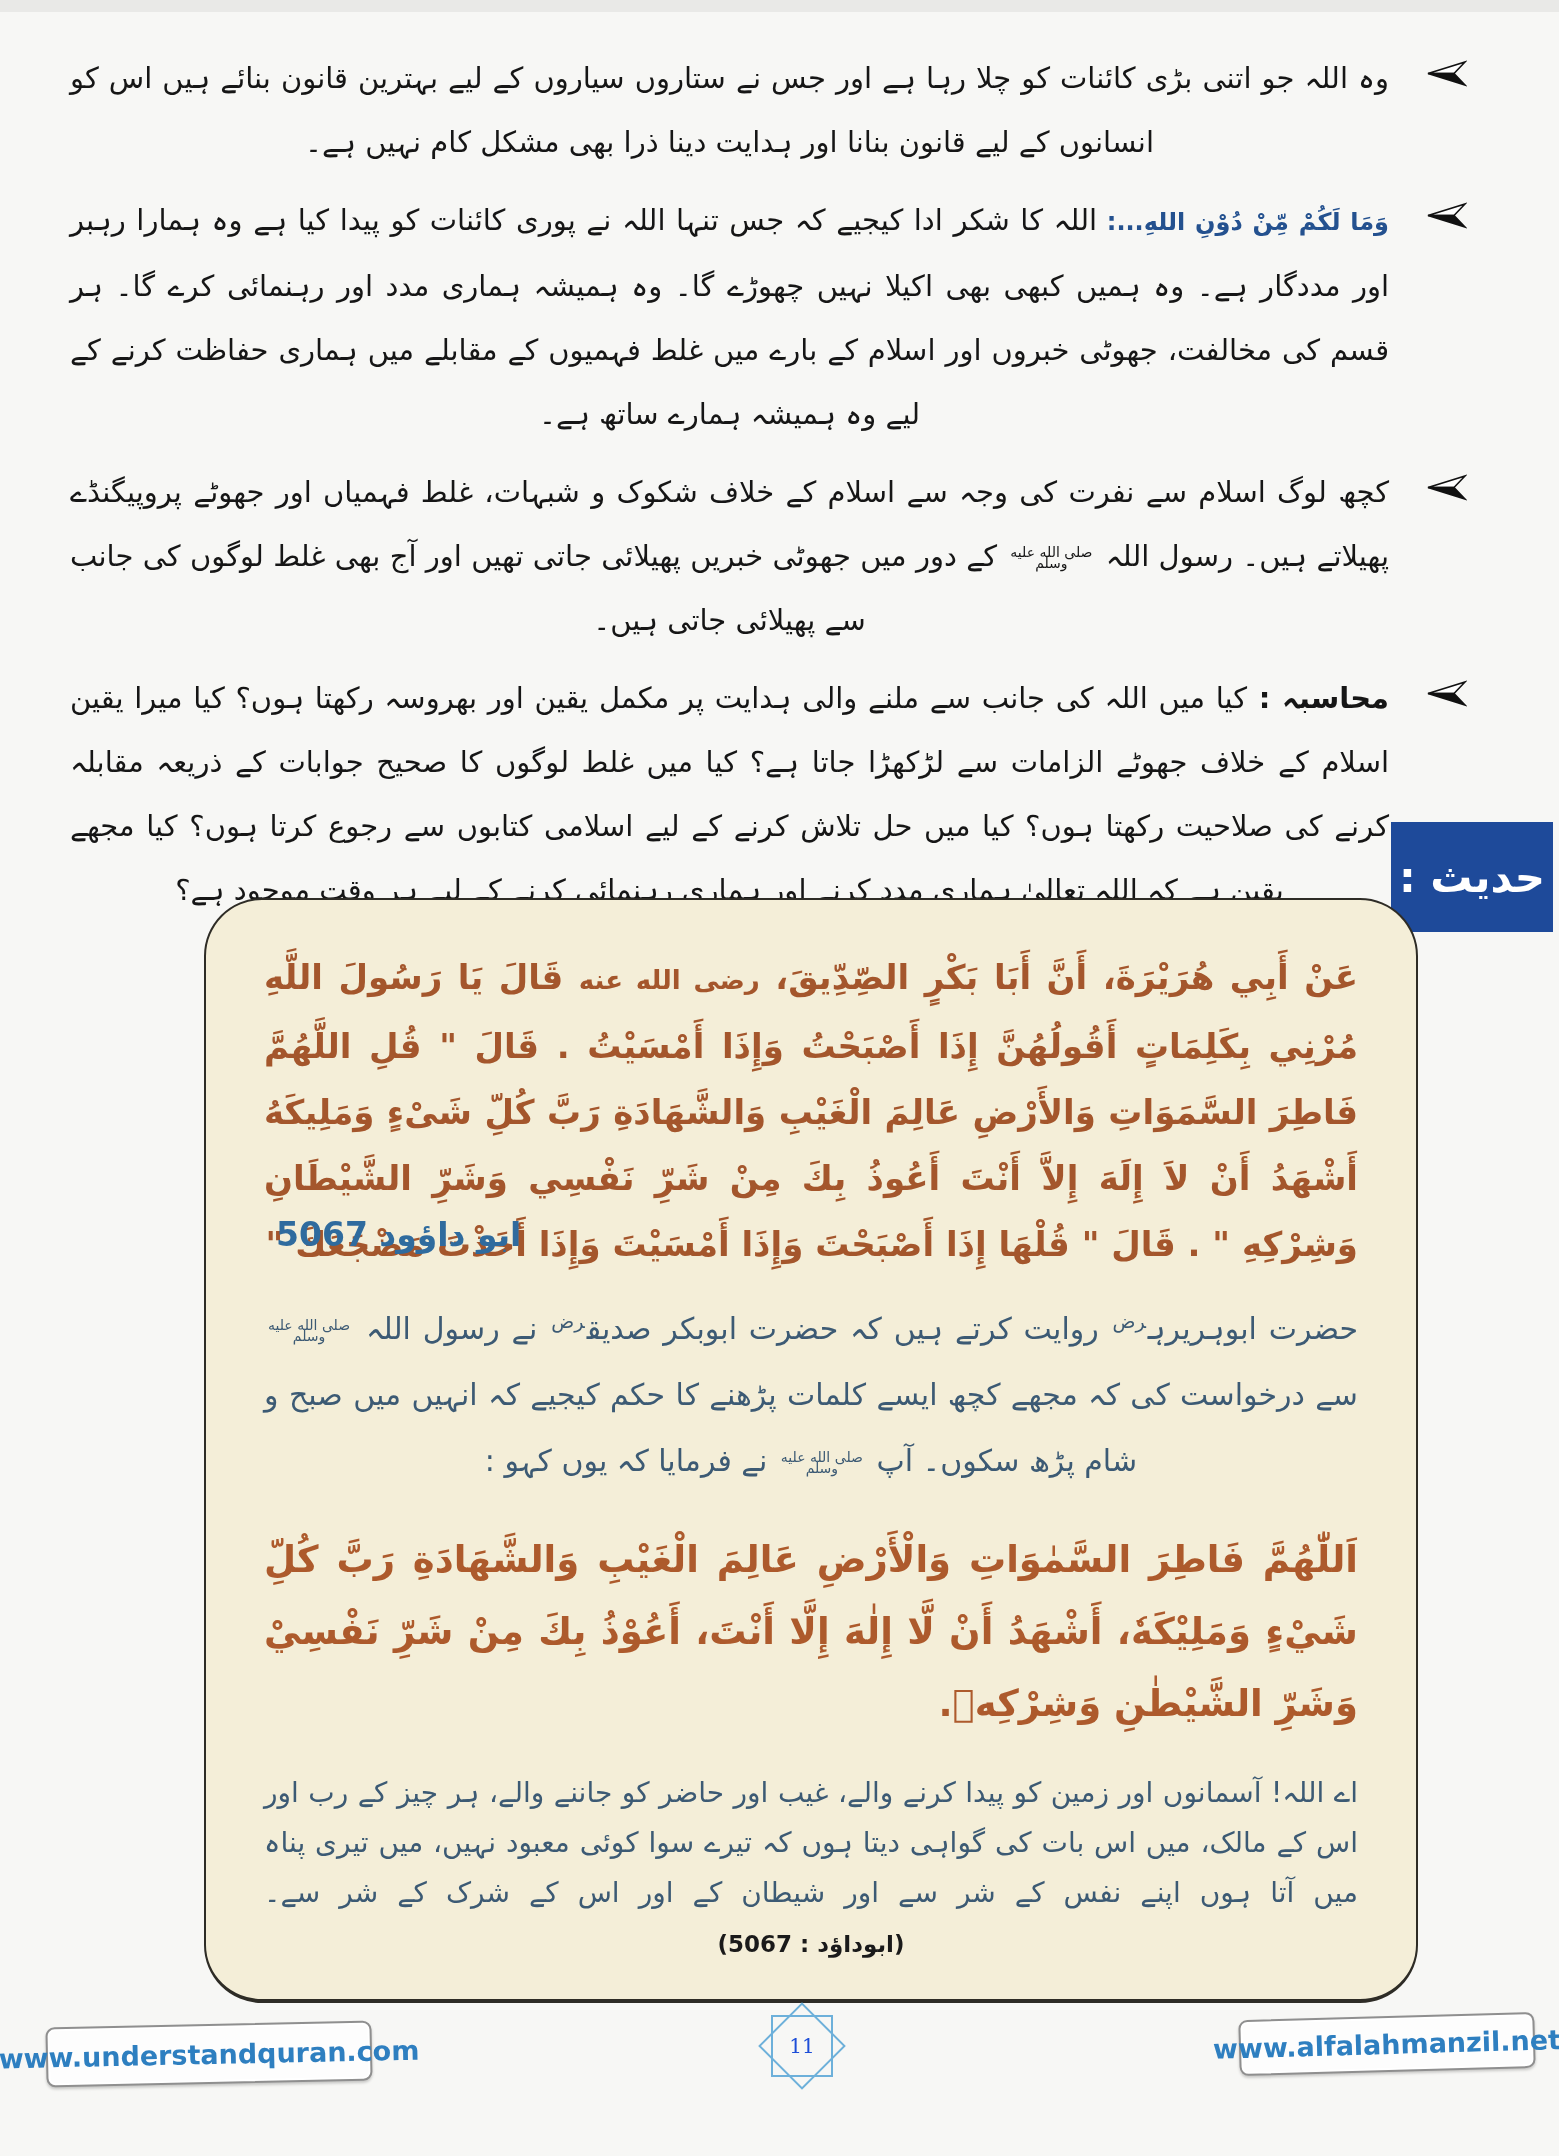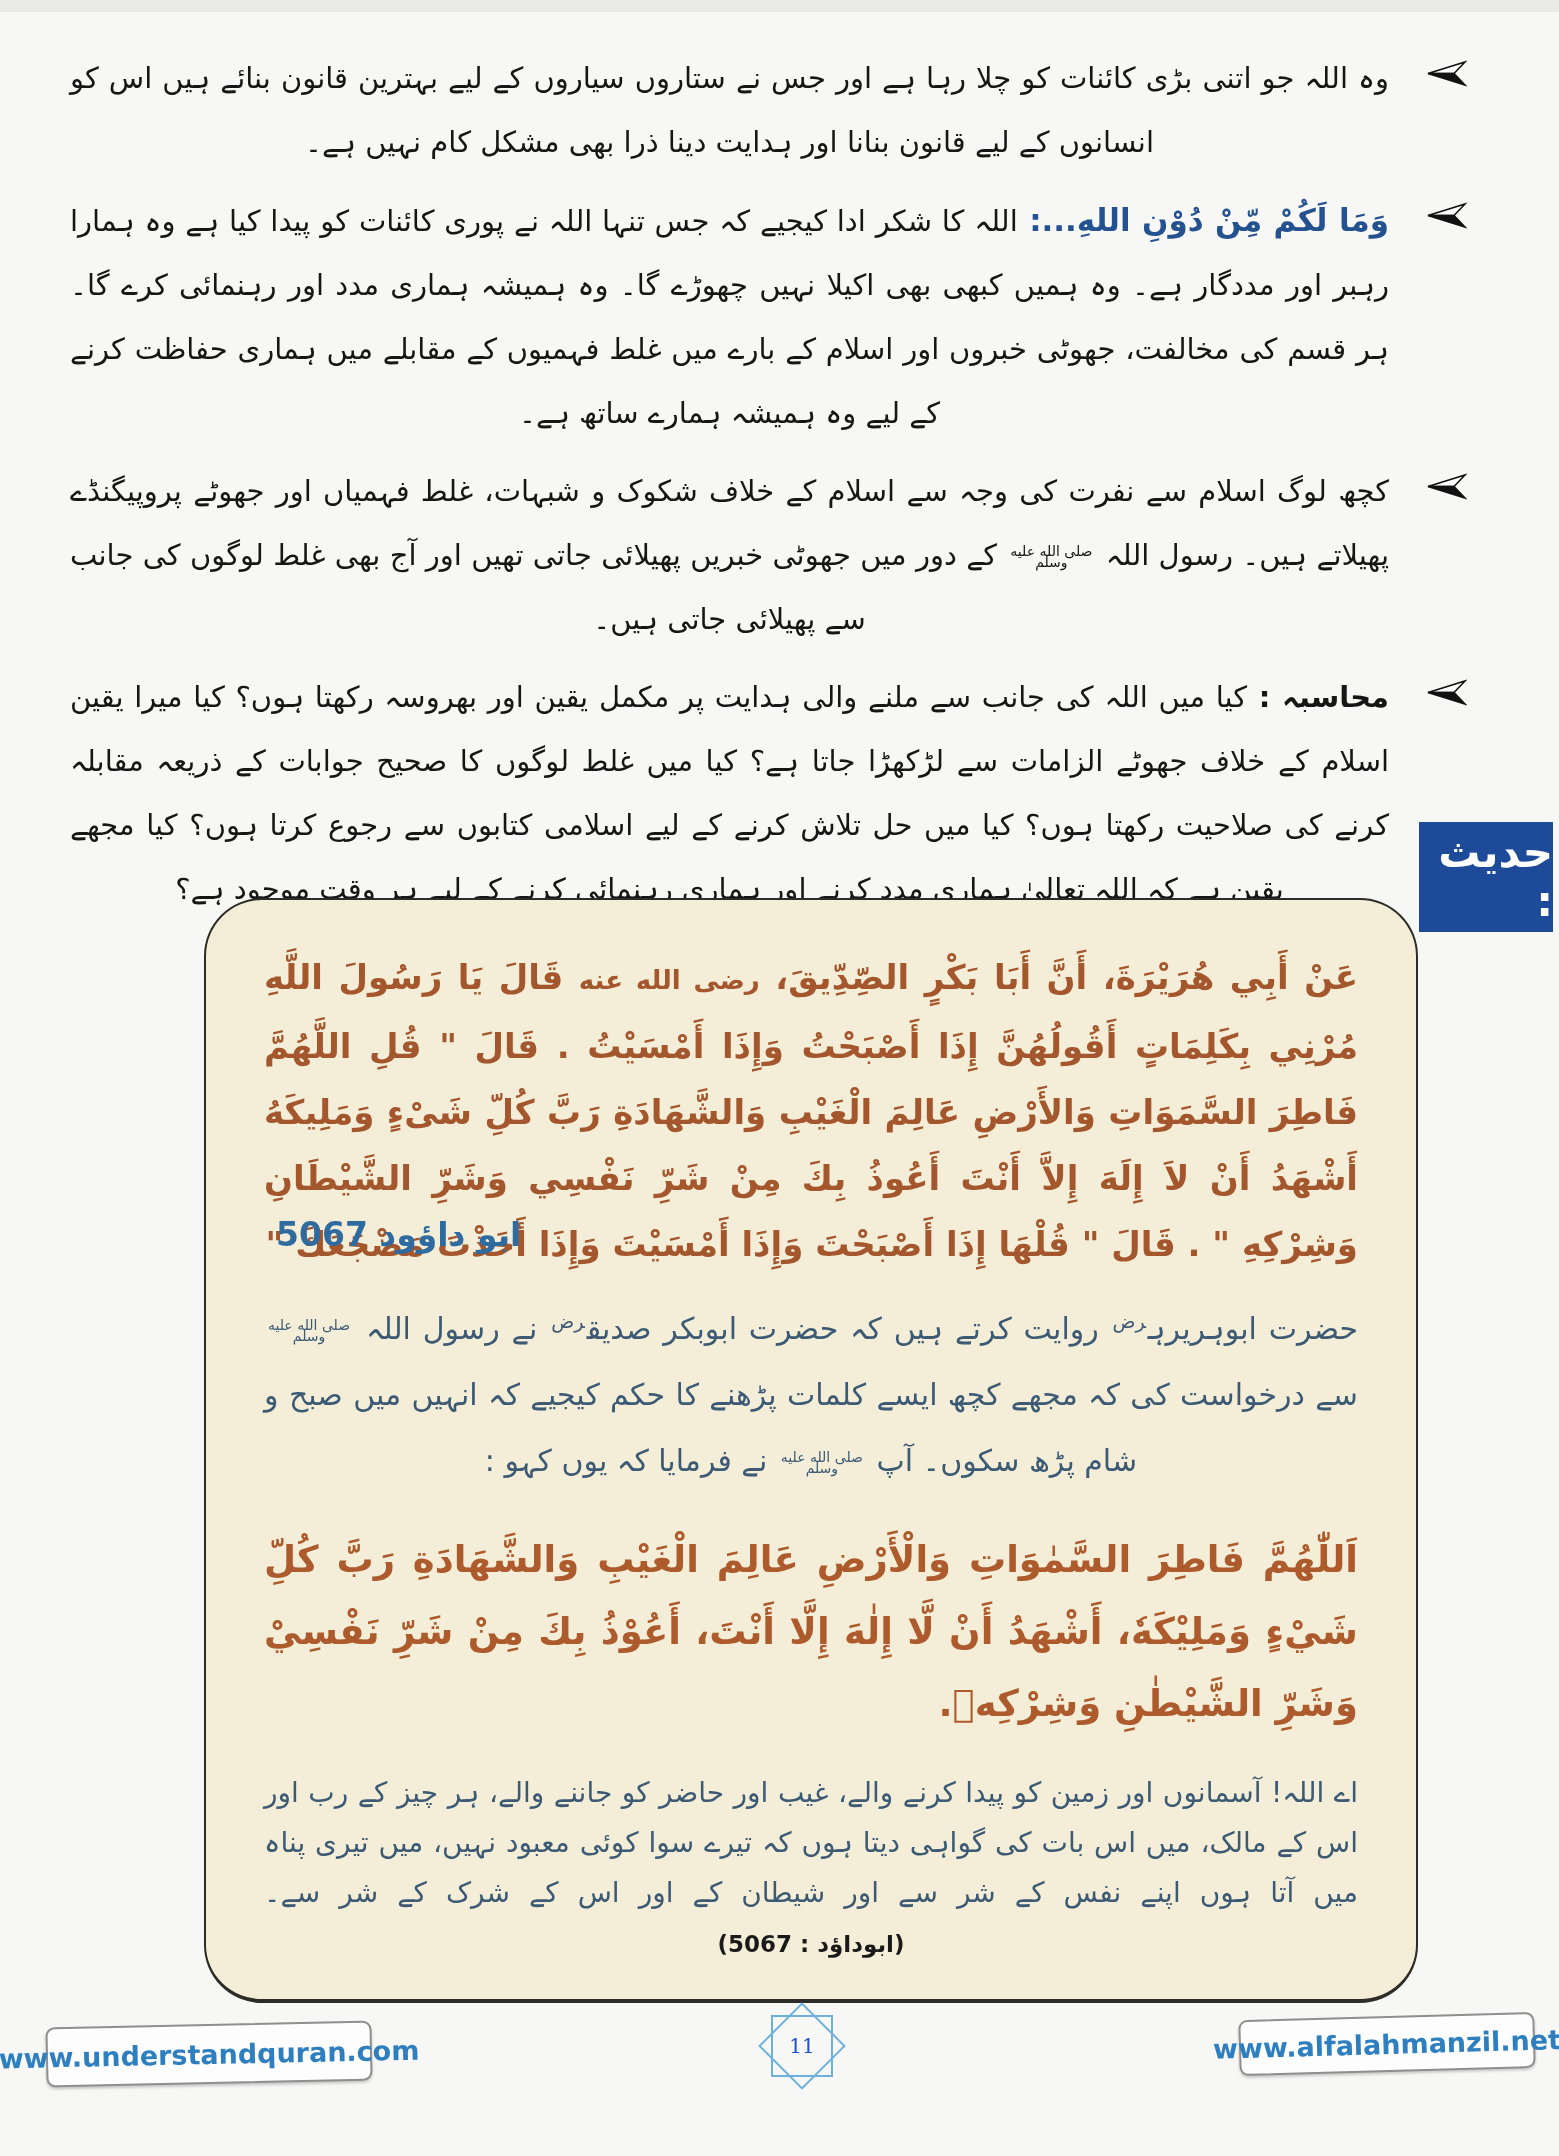--- a/index.html
+++ b/index.html
@@ -17,26 +17,26 @@
 
   
   .bullets{position:absolute;top:34px;left:70px;right:78px;display:flex;flex-direction:column;gap:14px;}
   .bullet{position:relative;padding-right:92px;}
   .marker{position:absolute;right:14px;top:14px;}
   .btext{
     margin:0;direction:rtl;text-align:justify;text-align-last:center;
     font-size:29px;line-height:64px;color:var(--text_black);
   }
   .lead{font-weight:bold;}
-  .lead.quran-blue{color:var(--quran_lead_blue);font-size:31px;}
+  .lead.quran-blue{color:var(--quran_lead_blue);font-size:24px;}
   .lead.bold{color:var(--text_black);}
 
   
   .hadith-label{
-    position:absolute;top:810px;right:6px;width:134px;height:110px;
+    position:absolute;top:810px;right:6px;width:162px;height:110px;
     background:var(--accent_blue);color:#ffffff;font-weight:bold;font-size:42px;
     display:flex;align-items:center;justify-content:center;direction:rtl;
   }
 
   
   .hadith-box{
     position:absolute;top:886px;left:204px;width:1214px;min-height:958px;
     box-sizing:border-box;background:var(--box_bg);
     border:2px solid var(--box_border);border-bottom-width:4px;border-radius:58px;
     padding:44px 58px 30px 58px;

